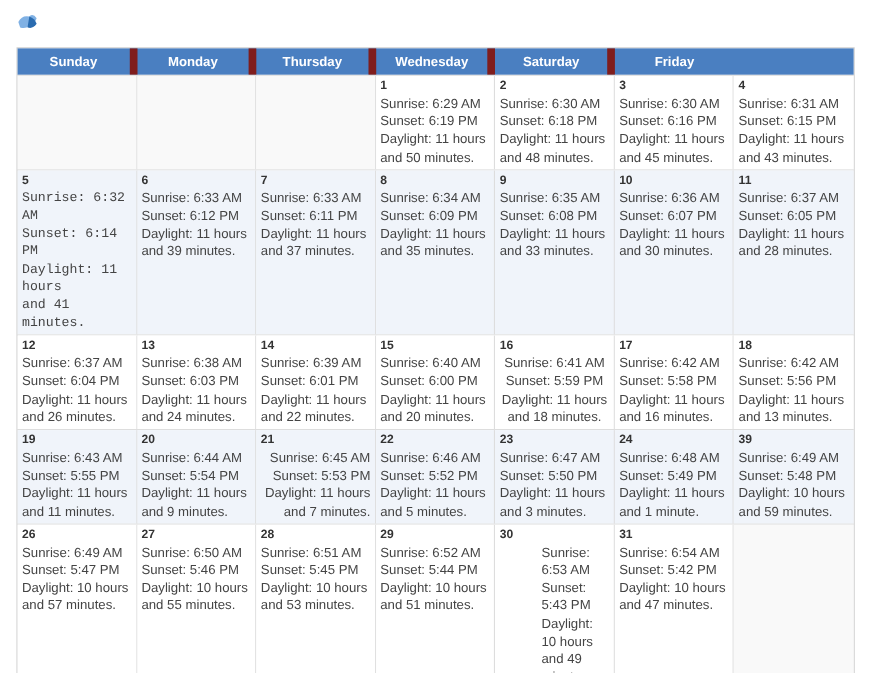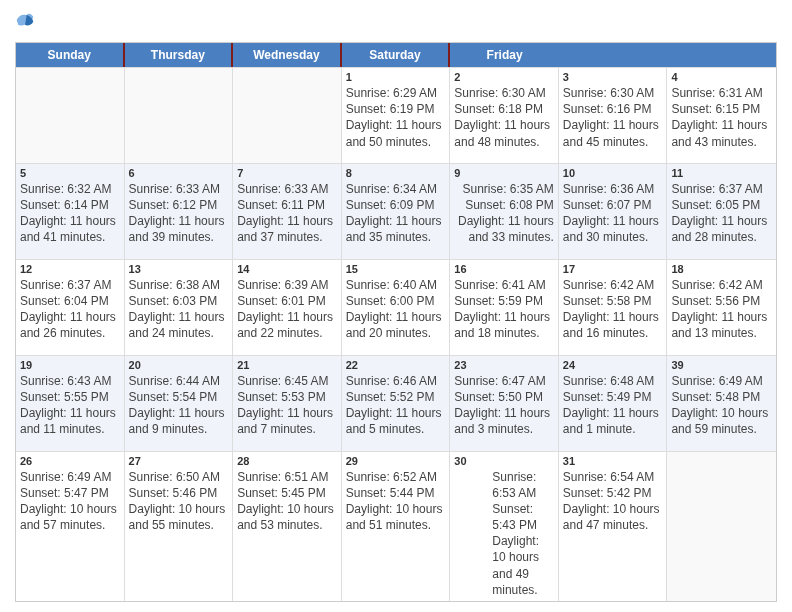--- a/index.html
+++ b/index.html
@@ -67,21 +67,21 @@
       display: grid;
       grid-template-columns: repeat(7, 1fr);
       background: #4a7fc1;
     }
     .cal-header-cell {
       color: #fff;
       font-size: 12px;
       font-weight: bold;
       text-align: center;
       padding: 5px 2px;
-      border-right: 2px solid #7f1d1d;
+      border-right: 7px solid #7f1d1d;
     }
     .cal-header-cell:last-child { border-right: none; }
     .cal-body {
       flex: 1;
       display: flex;
       flex-direction: column;
     }
     .cal-row {
       display: grid;
       grid-template-columns: repeat(7, 1fr);
@@ -131,20 +131,21 @@
     </div>
     <div class="title-section">
       <div class="calendar-title"></div>
       <div class="calendar-subtitle"></div>
     </div>
   </div>
 
   <div class="calendar">
     <div class="cal-header-row">
     <div class="cal-header-cell">Sunday</div>
+        <div class="cal-header-cell">Monday</div>
         <div class="cal-header-cell">Thursday</div>
         <div class="cal-header-cell">Wednesday</div>
         <div class="cal-header-cell">Saturday</div>
         <div class="cal-header-cell">Friday</div>
       </div>
     <div class="cal-body">
     <div class="cal-row">
           <div class="cal-cell empty"></div>
           <div class="cal-cell empty"></div>
           <div class="cal-cell empty"></div>
@@ -173,21 +174,21 @@
             <div class="day-number">4</div>
             <div class="day-info" style="white-space: pre-line;">Sunrise: 6:31 AM
 Sunset: 6:15 PM
 Daylight: 11 hours
 and 43 minutes.</div>
           </div>
         </div>
         <div class="cal-row">
           <div class="cal-cell alt-row">
             <div class="day-number">5</div>
-            <div class="day-info" style="white-space: pre-line;">Sunrise: 6:32 AM
+            <div class="day-info" style="white-space: pre-line; font-family: Liberation Mono, monospace;">Sunrise: 6:32 AM
 Sunset: 6:14 PM
 Daylight: 11 hours
 and 41 minutes.</div>
           </div>
           <div class="cal-cell alt-row">
             <div class="day-number">6</div>
             <div class="day-info" style="white-space: pre-line;">Sunrise: 6:33 AM
 Sunset: 6:12 PM
 Daylight: 11 hours
 and 39 minutes.</div>
@@ -201,21 +202,21 @@
           </div>
           <div class="cal-cell alt-row">
             <div class="day-number">8</div>
             <div class="day-info" style="white-space: pre-line;">Sunrise: 6:34 AM
 Sunset: 6:09 PM
 Daylight: 11 hours
 and 35 minutes.</div>
           </div>
           <div class="cal-cell alt-row">
             <div class="day-number">9</div>
-            <div class="day-info" style="white-space: pre-line; text-align: right;">Sunrise: 6:35 AM
+            <div class="day-info" style="white-space: pre-line;">Sunrise: 6:35 AM
 Sunset: 6:08 PM
 Daylight: 11 hours
 and 33 minutes.</div>
           </div>
           <div class="cal-cell alt-row">
             <div class="day-number">10</div>
             <div class="day-info" style="white-space: pre-line;">Sunrise: 6:36 AM
 Sunset: 6:07 PM
 Daylight: 11 hours
 and 30 minutes.</div>
@@ -252,21 +253,21 @@
           </div>
           <div class="cal-cell">
             <div class="day-number">15</div>
             <div class="day-info" style="white-space: pre-line;">Sunrise: 6:40 AM
 Sunset: 6:00 PM
 Daylight: 11 hours
 and 20 minutes.</div>
           </div>
           <div class="cal-cell">
             <div class="day-number">16</div>
-            <div class="day-info" style="white-space: pre-line;">Sunrise: 6:41 AM
+            <div class="day-info" style="white-space: pre-line; text-align: center;">Sunrise: 6:41 AM
 Sunset: 5:59 PM
 Daylight: 11 hours
 and 18 minutes.</div>
           </div>
           <div class="cal-cell">
             <div class="day-number">17</div>
             <div class="day-info" style="white-space: pre-line;">Sunrise: 6:42 AM
 Sunset: 5:58 PM
 Daylight: 11 hours
 and 16 minutes.</div>
@@ -289,21 +290,21 @@
           </div>
           <div class="cal-cell alt-row">
             <div class="day-number">20</div>
             <div class="day-info" style="white-space: pre-line;">Sunrise: 6:44 AM
 Sunset: 5:54 PM
 Daylight: 11 hours
 and 9 minutes.</div>
           </div>
           <div class="cal-cell alt-row">
             <div class="day-number">21</div>
-            <div class="day-info" style="white-space: pre-line;">Sunrise: 6:45 AM
+            <div class="day-info" style="white-space: pre-line; text-align: right;">Sunrise: 6:45 AM
 Sunset: 5:53 PM
 Daylight: 11 hours
 and 7 minutes.</div>
           </div>
           <div class="cal-cell alt-row">
             <div class="day-number">22</div>
             <div class="day-info" style="white-space: pre-line;">Sunrise: 6:46 AM
 Sunset: 5:52 PM
 Daylight: 11 hours
 and 5 minutes.</div>

